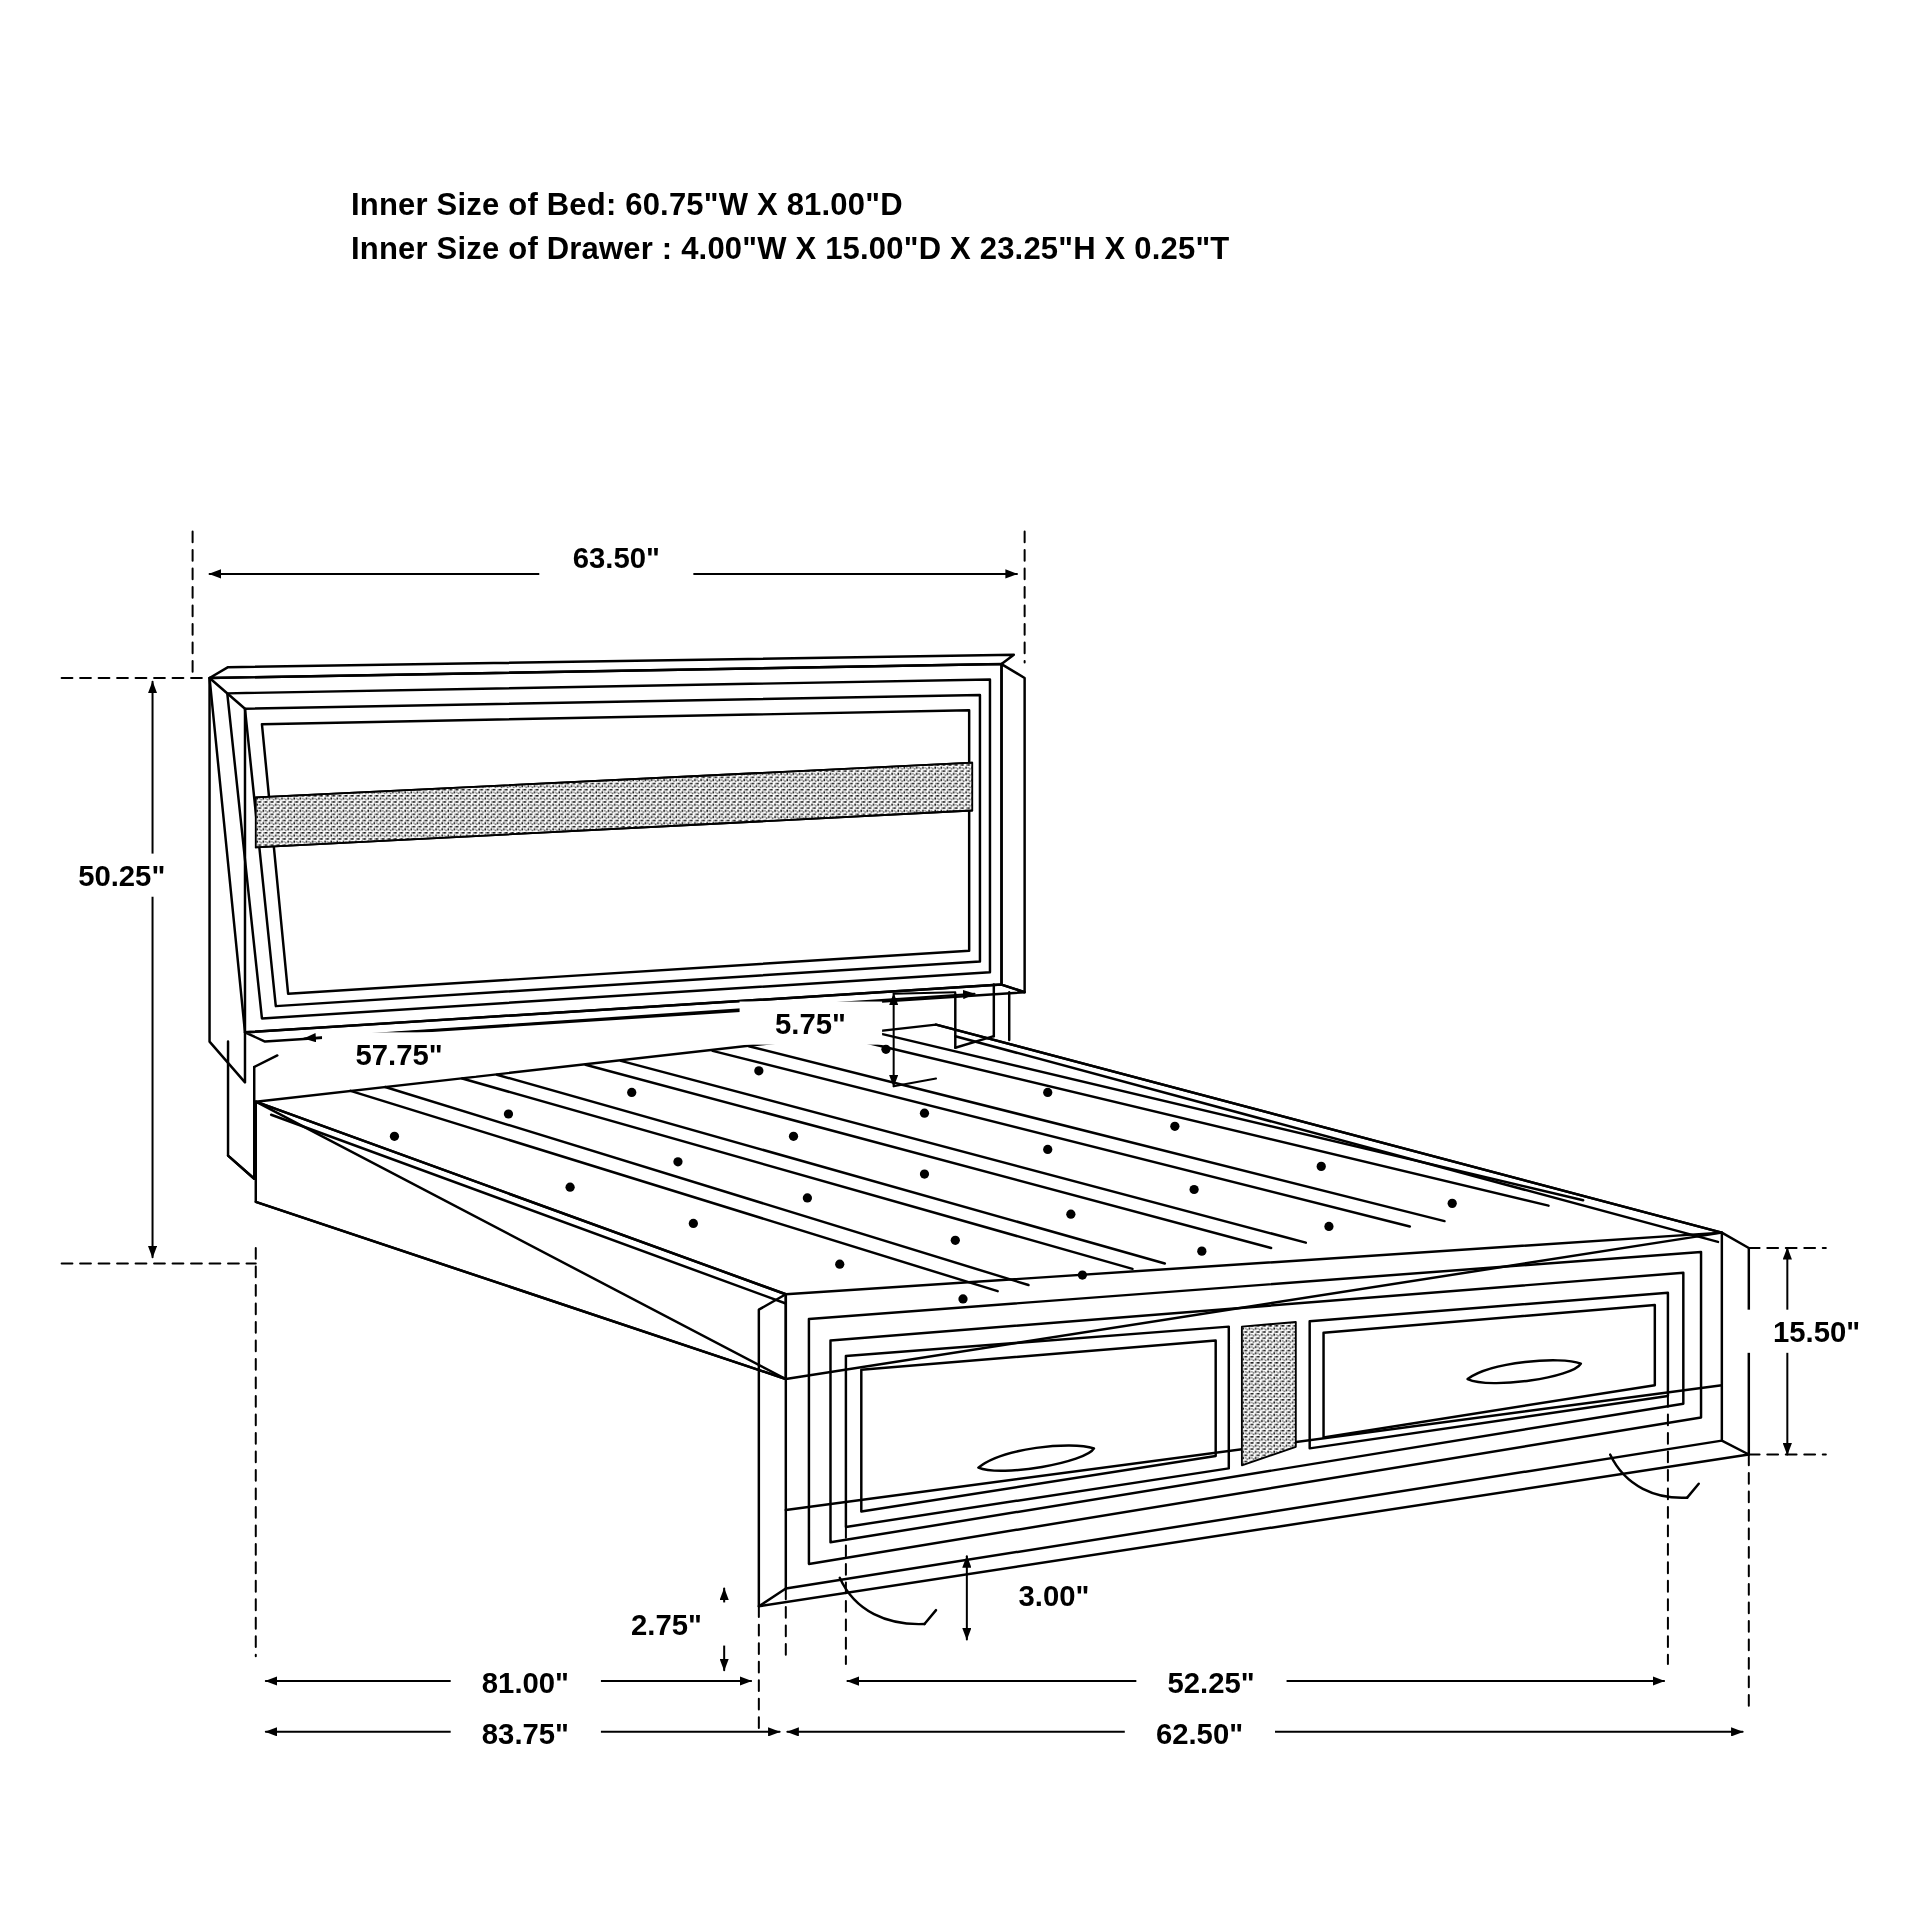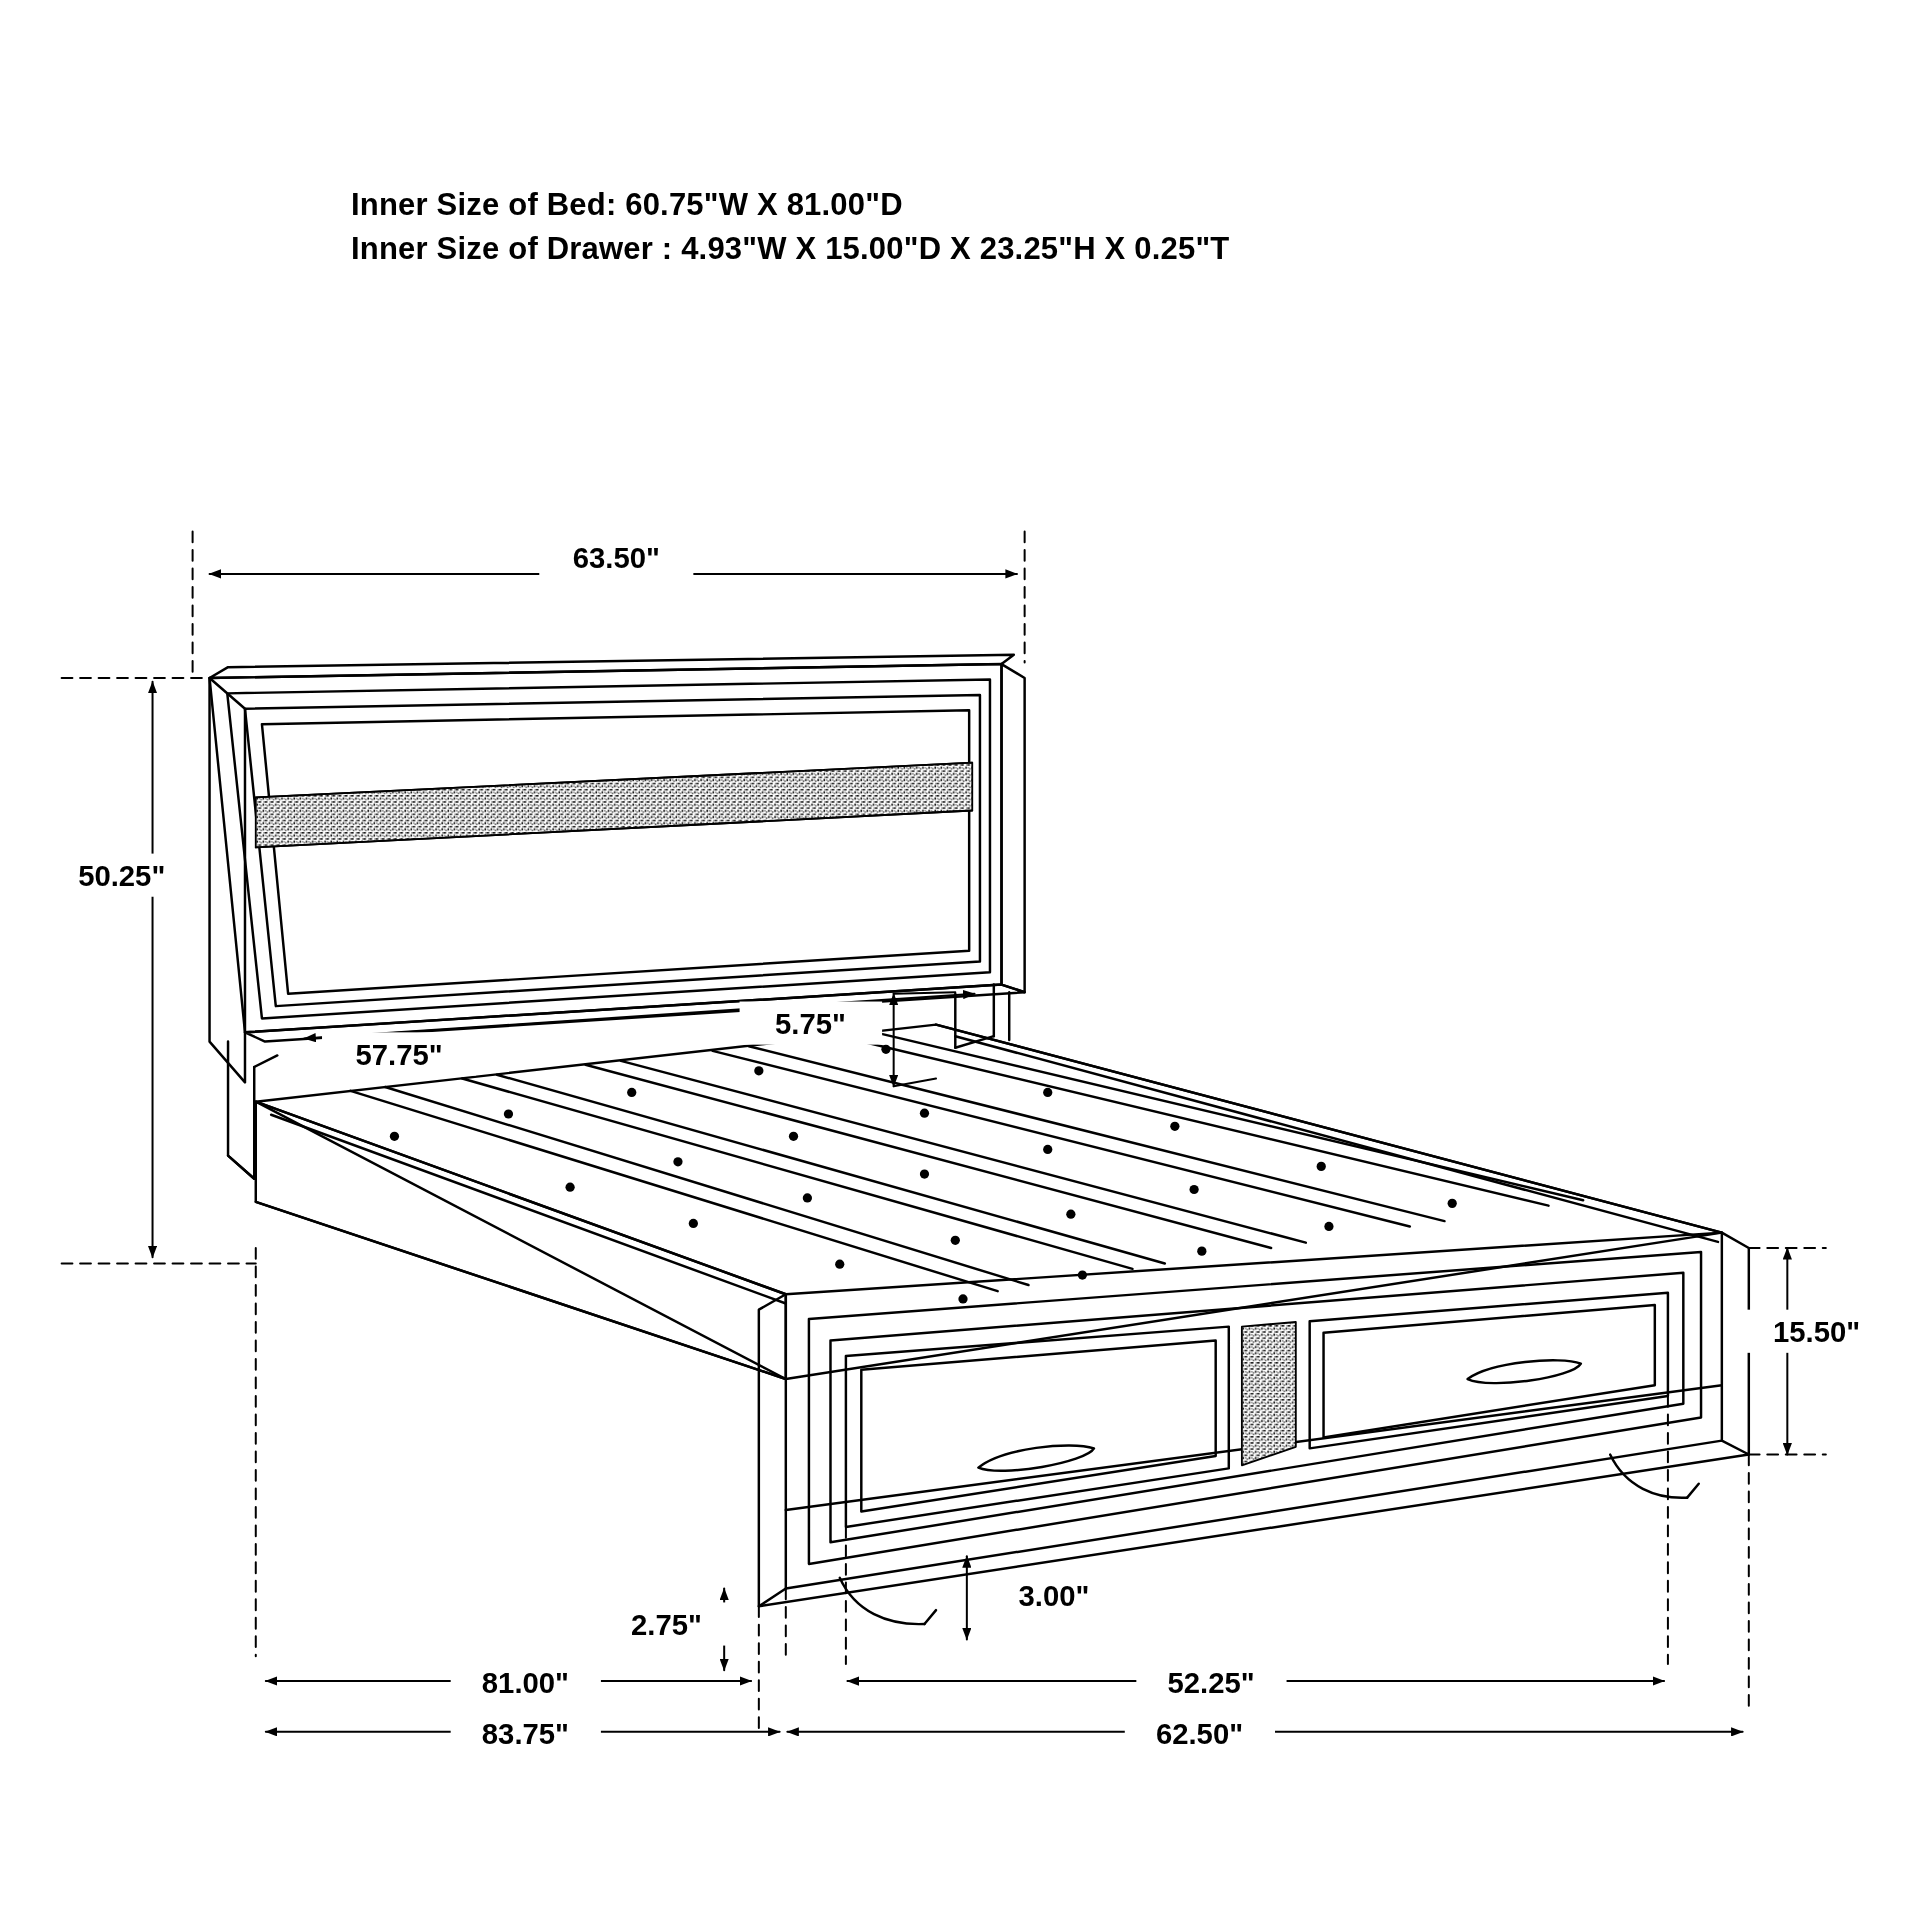--- a/index.html
+++ b/index.html
@@ -45,21 +45,21 @@
     fill: #000000;
   }
 </style>
 </head>
 <body>
 
 <div id="diagram-root">
 
   <div class="spec-block">
     <span class="spec-line">Inner Size of Bed: 60.75"W X 81.00"D</span>
-    <span class="spec-line">Inner Size of Drawer : 4.93"W X 15.00"D X 23.25"H X 0.25"T</span>
+    <span class="spec-line">Inner Size of Drawer : 4.00"W X 15.00"D X 23.25"H X 0.25"T</span>
   </div>
 
   <svg class="layer" viewBox="0 0 2500 2500">
     <defs>
       <marker id="arrowEnd" markerWidth="16" markerHeight="12" refX="15" refY="6" orient="auto" markerUnits="userSpaceOnUse">
         <path d="M0,0 L16,6 L0,12 z" fill="#000"></path>
       </marker>
       <marker id="arrowStart" markerWidth="16" markerHeight="12" refX="1" refY="6" orient="auto" markerUnits="userSpaceOnUse">
         <path d="M16,0 L0,6 L16,12 z" fill="#000"></path>
       </marker>

